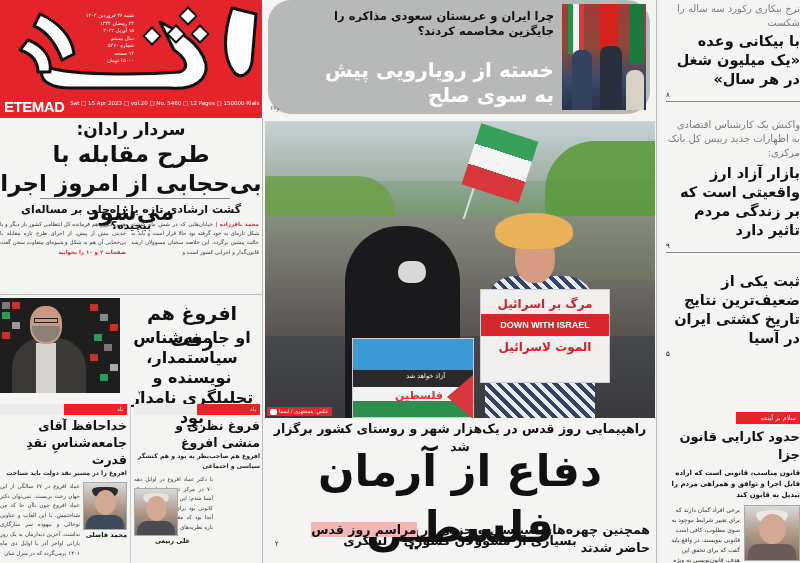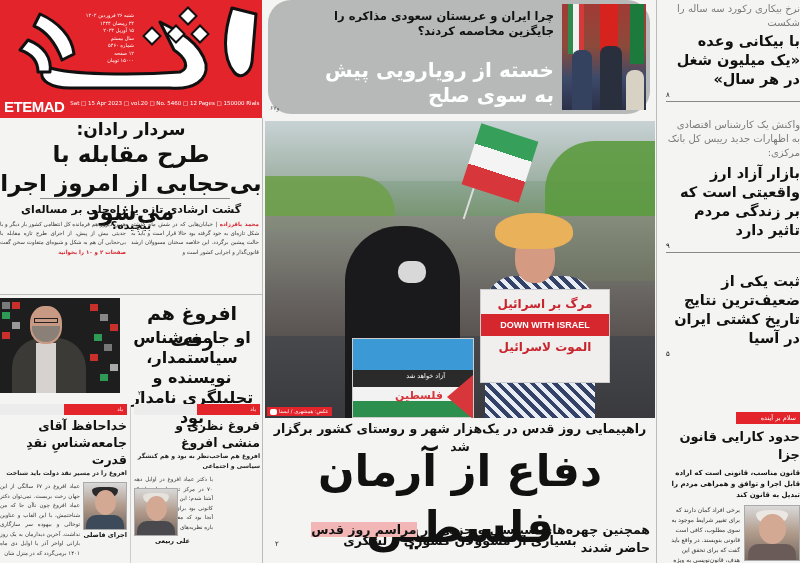--- a/index.html
+++ b/index.html
@@ -266,21 +266,21 @@
   </div>
   <div class="col-head" style="margin-top:2px;">خداحافظ آقای جامعه‌شناسِ نقدِ قدرت</div>
   <div class="col-lead">افروغ را در مسیر نقد دولت باید شناخت</div>
   <div style="display:flex; flex-direction:row-reverse; gap:3px; margin-top:4px;">
     <div style="width:44px; flex:none;">
       <div class="author-photo" style="width:44px; height:48px;">
         <div class="hair" style="background:#2a2a2a"></div>
           <div class="face"></div>
           <div class="shirt" style="background:#3c4a5a"></div>
       </div>
-      <div class="author-name rtl">اجرای فاضلی</div>
+      <div class="author-name rtl">محمد فاضلی</div>
     </div>
     <div class="col-body" style="height:85px; overflow:hidden;">عماد افروغ در ۶۷ سالگی از این جهان رخت بربست. نمی‌توان دکتر عماد افروغ چون ناآن جا که من شناختمش، با این القاب و عناوین توخالی و بیهوده سر سازگاری نداشت. آخرین دیدارمان به یک روز بارانی اواخر آذر یا اوایل دی ماه ۱۴۰۱ برمی‌گردد که در منزل شان</div>
   </div>
 </div>
 
 <div class="abs" style="left:134px; top:404px; width:126px;">
   <div style="display:flex;">
     <div class="grey-label" style="width:63px;"></div>
     <div class="red-label" style="width:63px;">یاد</div>
   </div>

